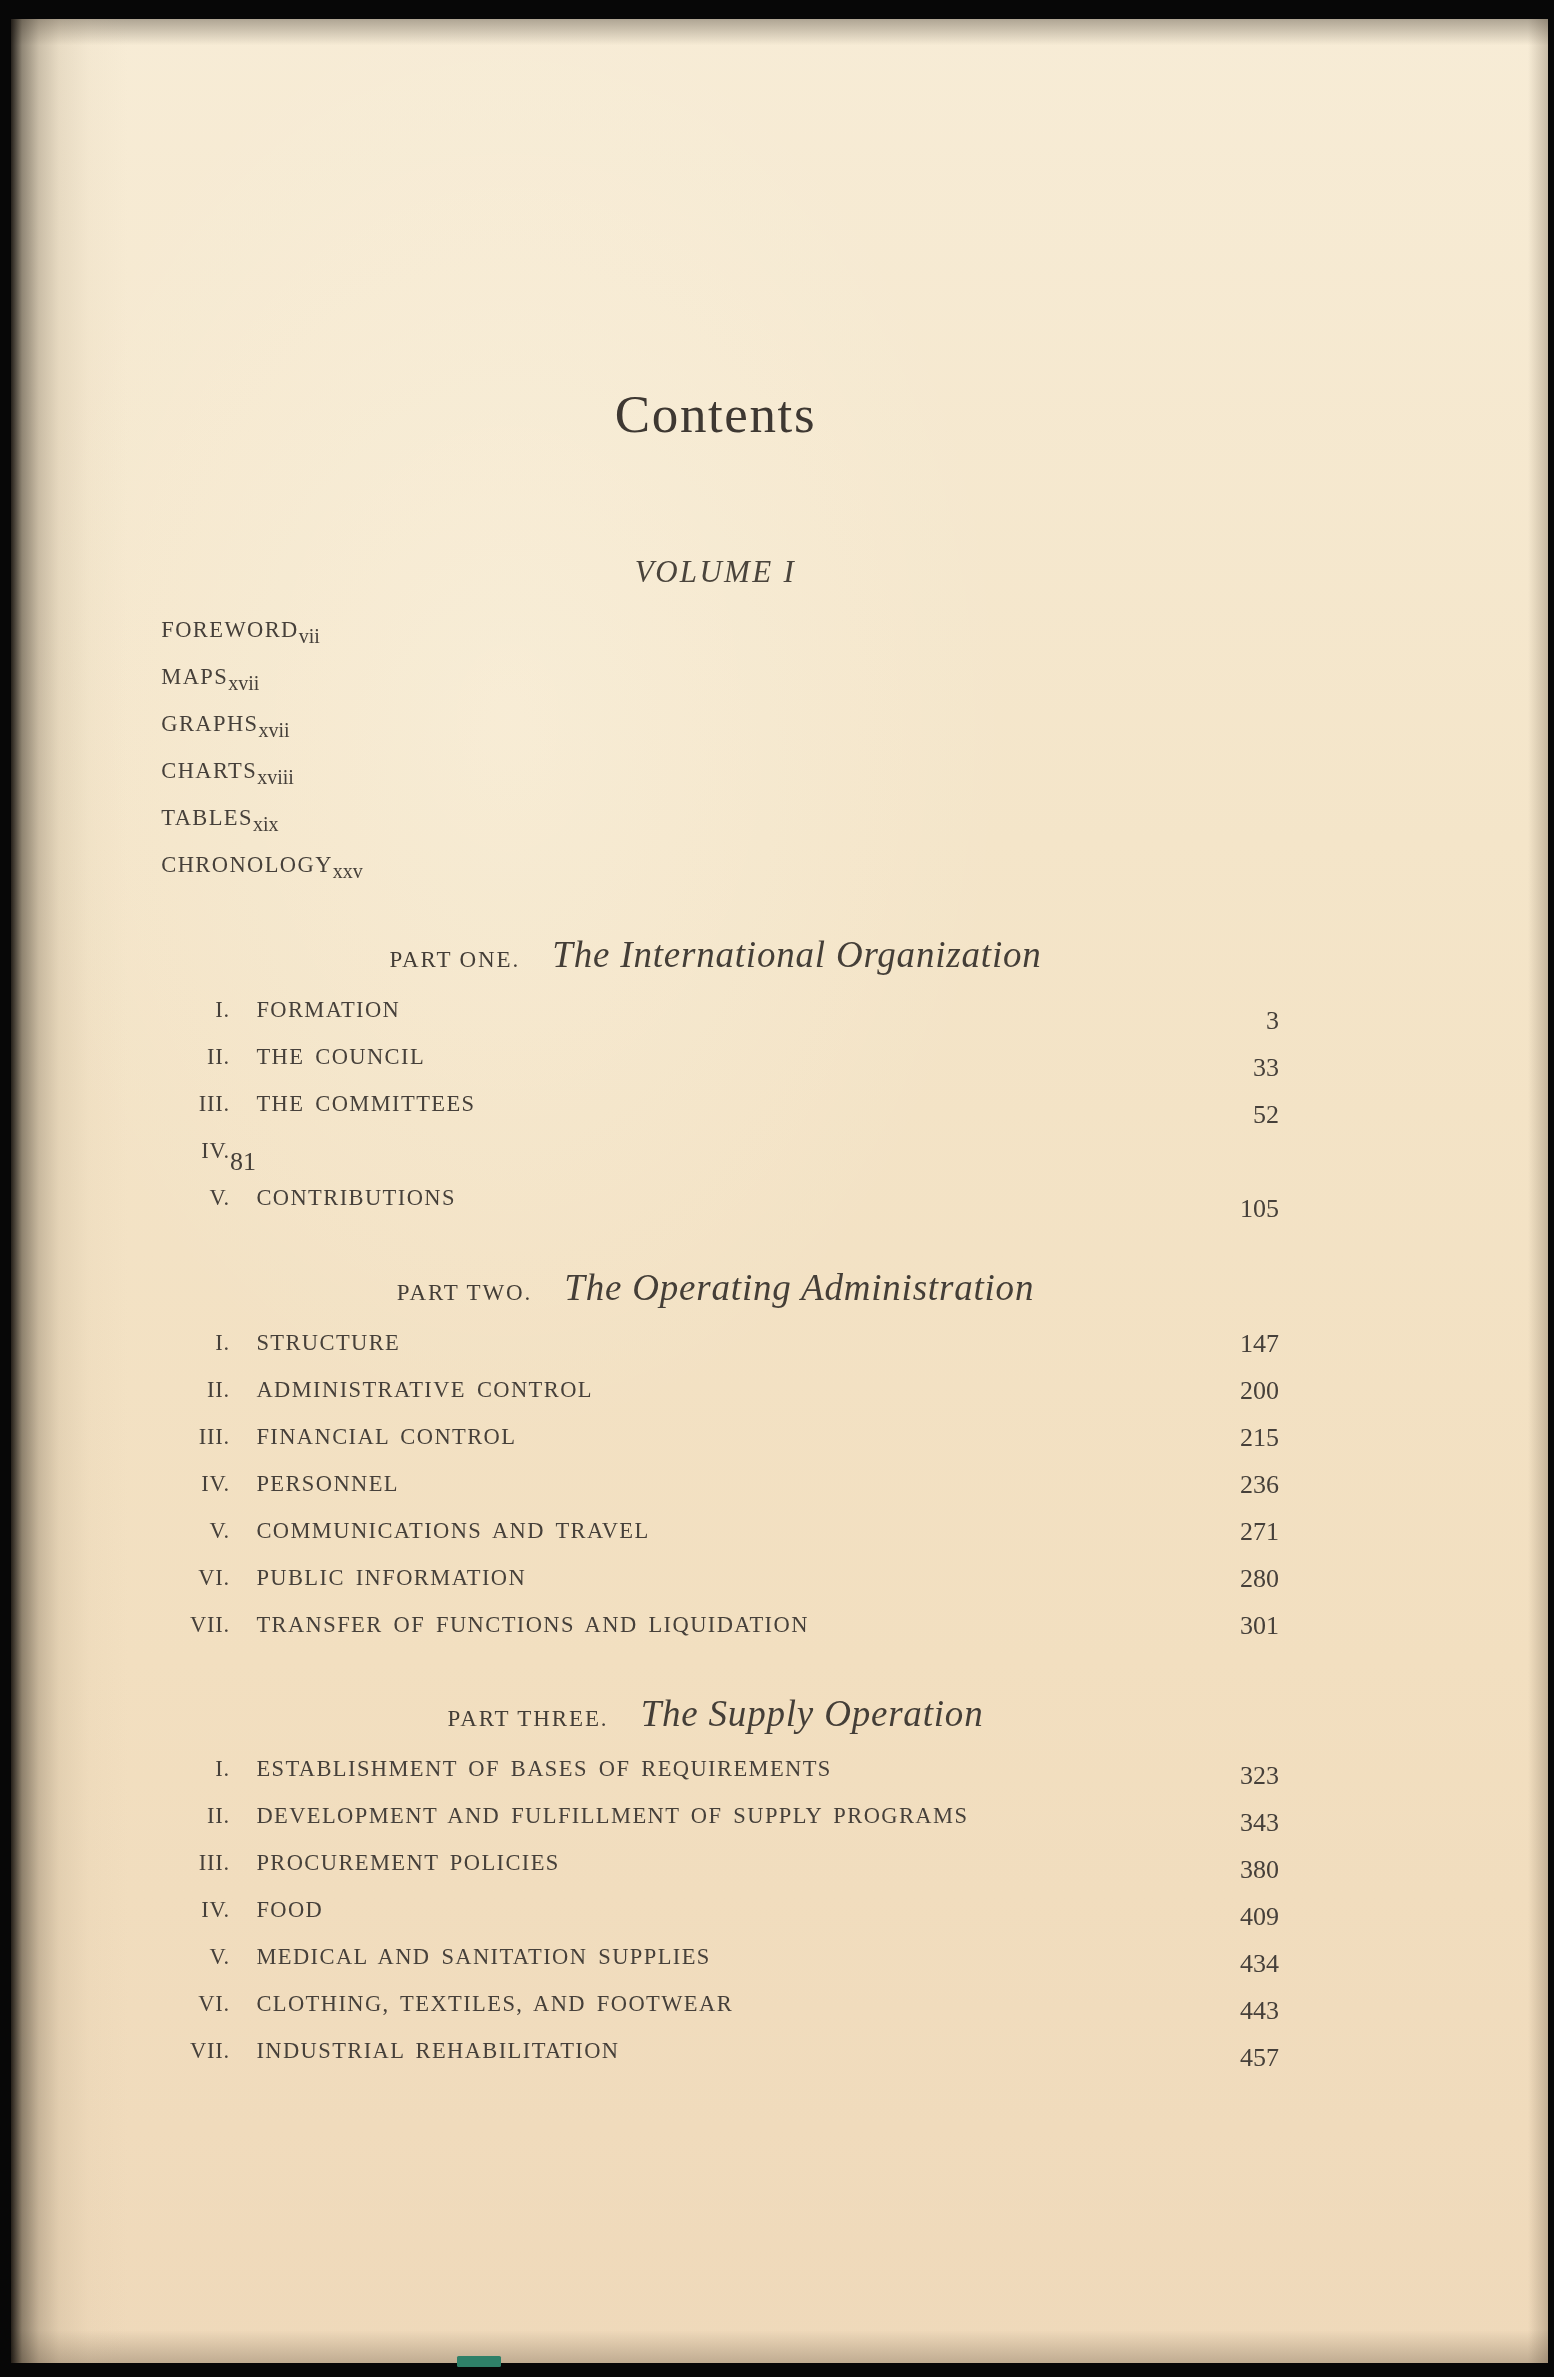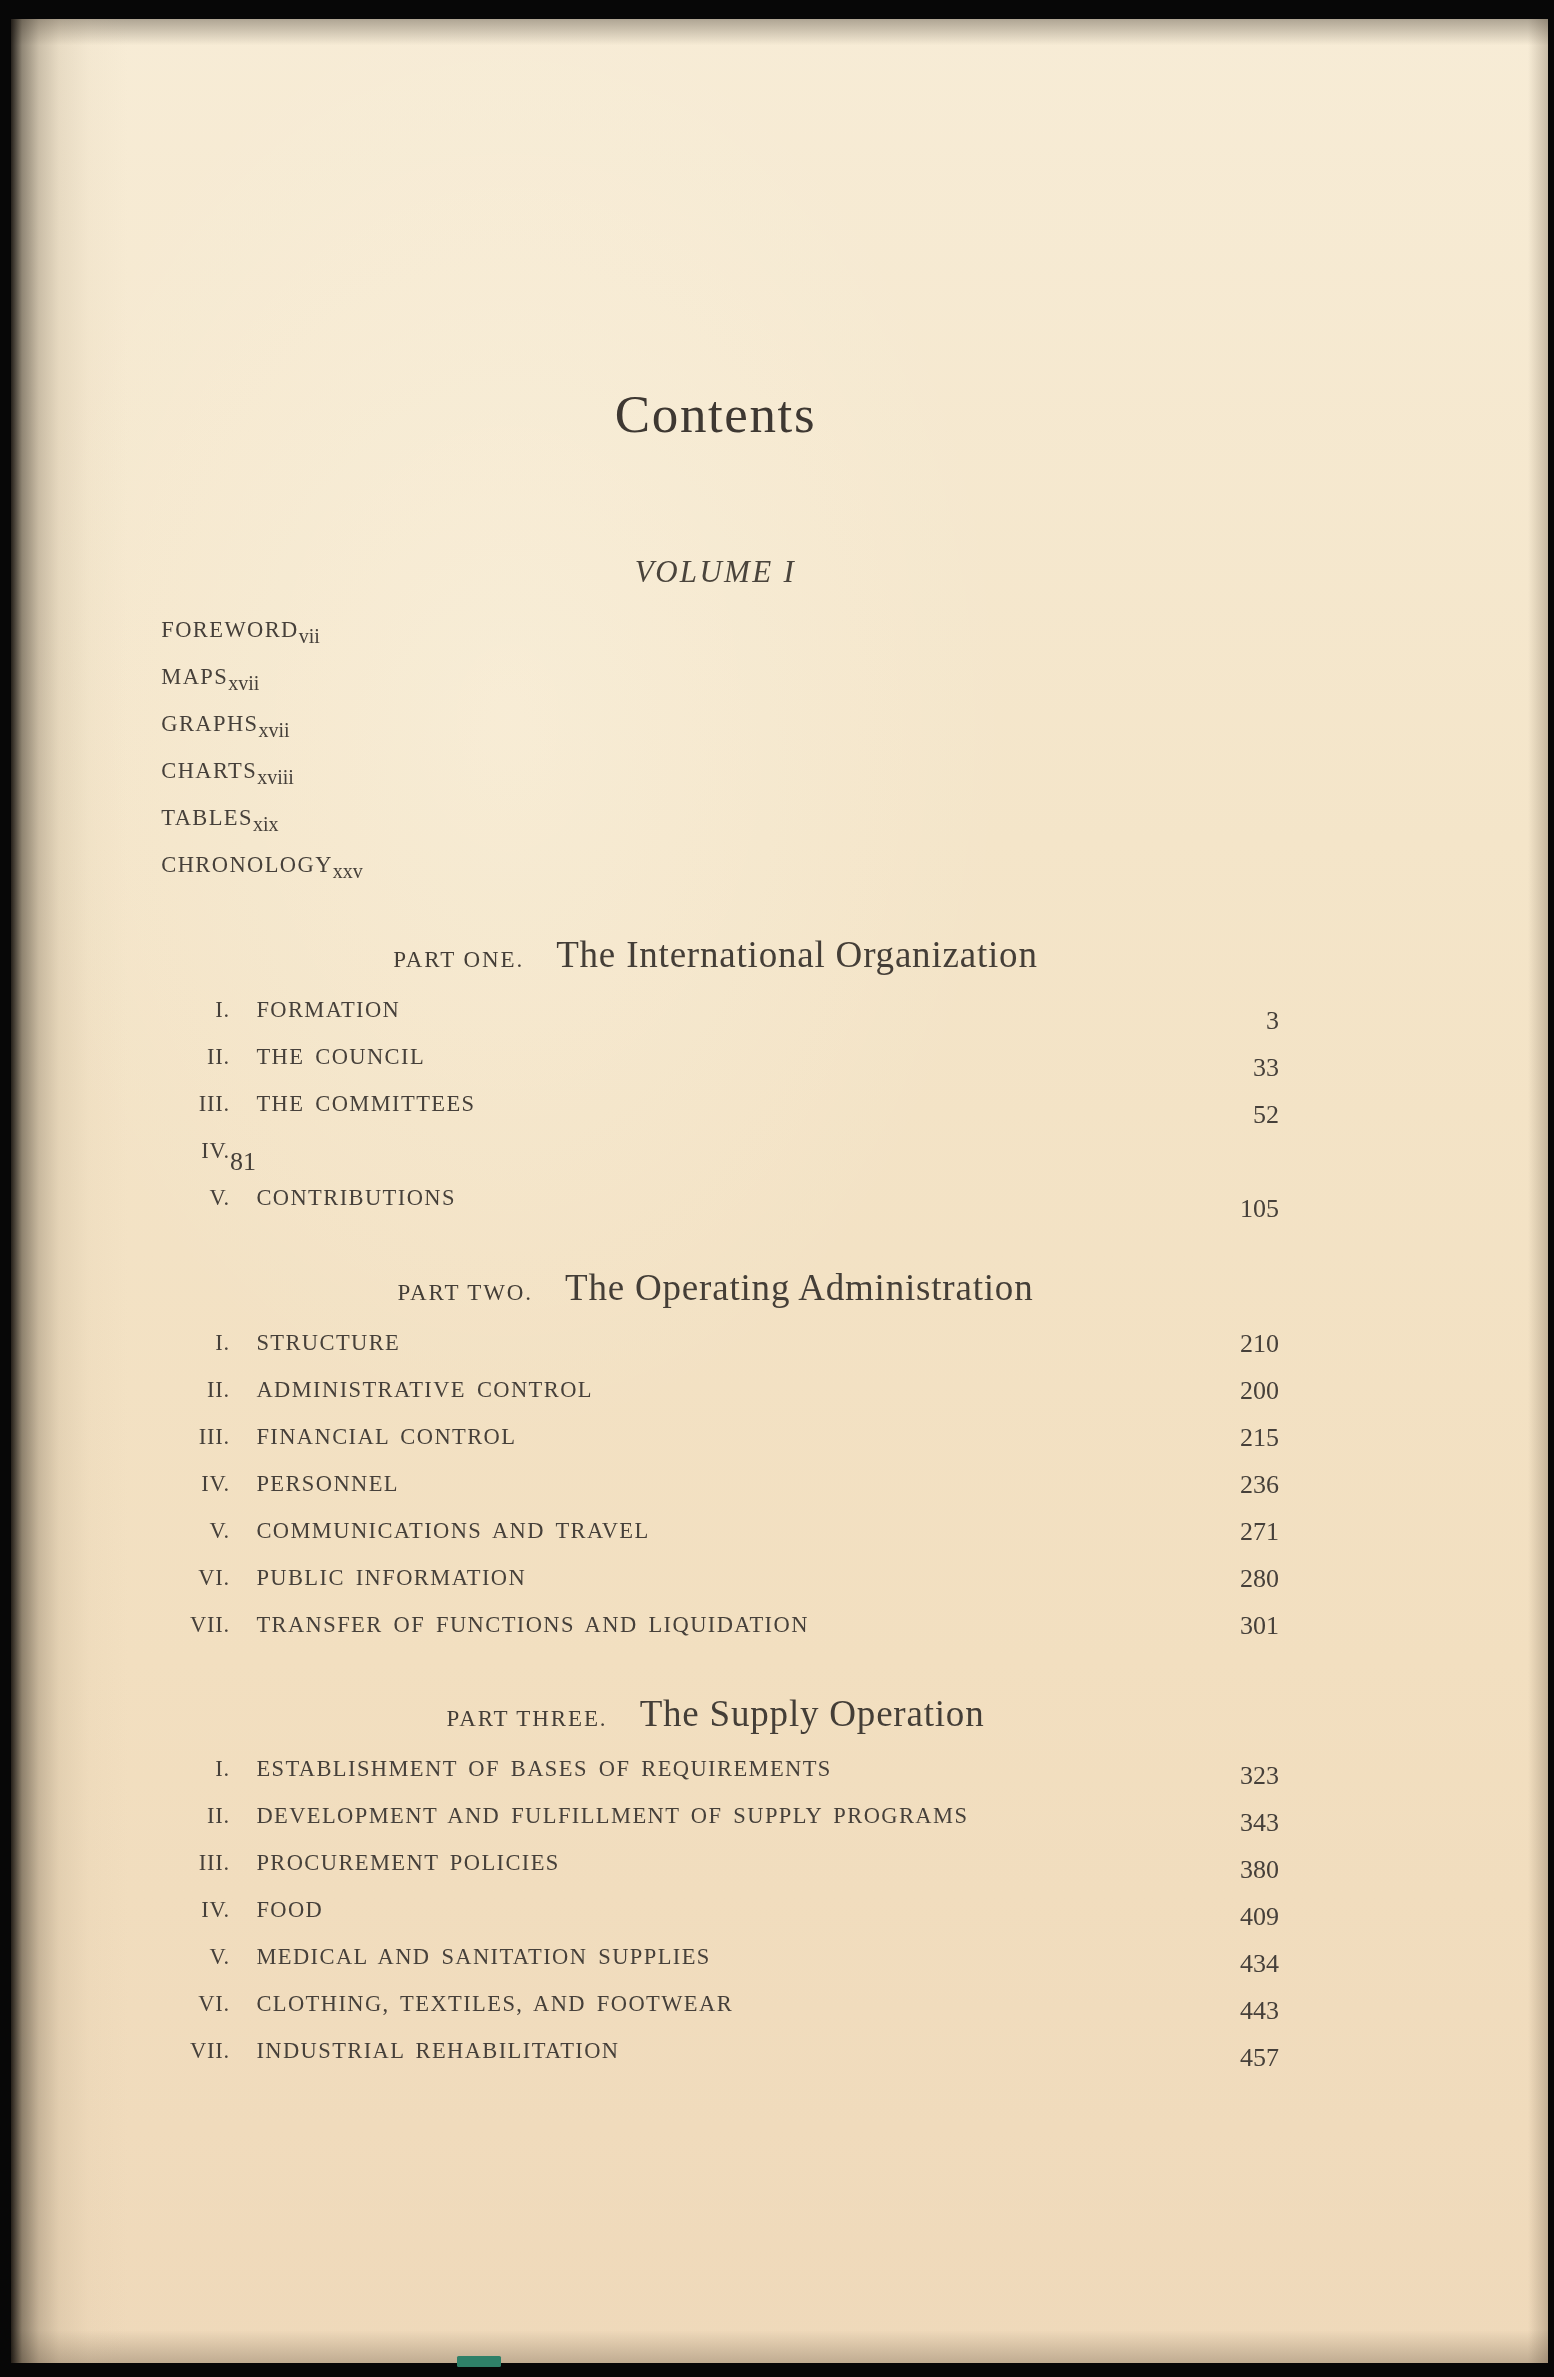--- a/index.html
+++ b/index.html
@@ -77,20 +77,21 @@
   .part-heading {
     text-align: center;
     height: 61px;
   }
   .part-label {
     font-size: 23px;
     letter-spacing: 1.9px;
     color: #443e37;
   }
   .part-title {
+    font-style: italic;
     font-size: 37px;
     letter-spacing: 0.8px;
     margin-left: 29px;
     color: #443e37;
   }
   .chapter-row {
     display: flex;
     align-items: baseline;
     height: 47px;
   }
@@ -196,21 +197,21 @@
 
     <div class="part-section part-two">
       <div class="part-heading">
         <span class="part-label">PART TWO.</span>
         <span class="part-title">The Operating Administration</span>
       </div>
       <div>
         <div class="chapter-row">
           <span class="chap-num">I.</span>
           <span class="chap-title">STRUCTURE</span>
-          <span class="chap-page">210</span>
+          <span class="chap-page">147</span>
         </div>
         <div class="chapter-row">
           <span class="chap-num">II.</span>
           <span class="chap-title">ADMINISTRATIVE CONTROL</span>
           <span class="chap-page">200</span>
         </div>
         <div class="chapter-row">
           <span class="chap-num">III.</span>
           <span class="chap-title">FINANCIAL CONTROL</span>
           <span class="chap-page">215</span>

